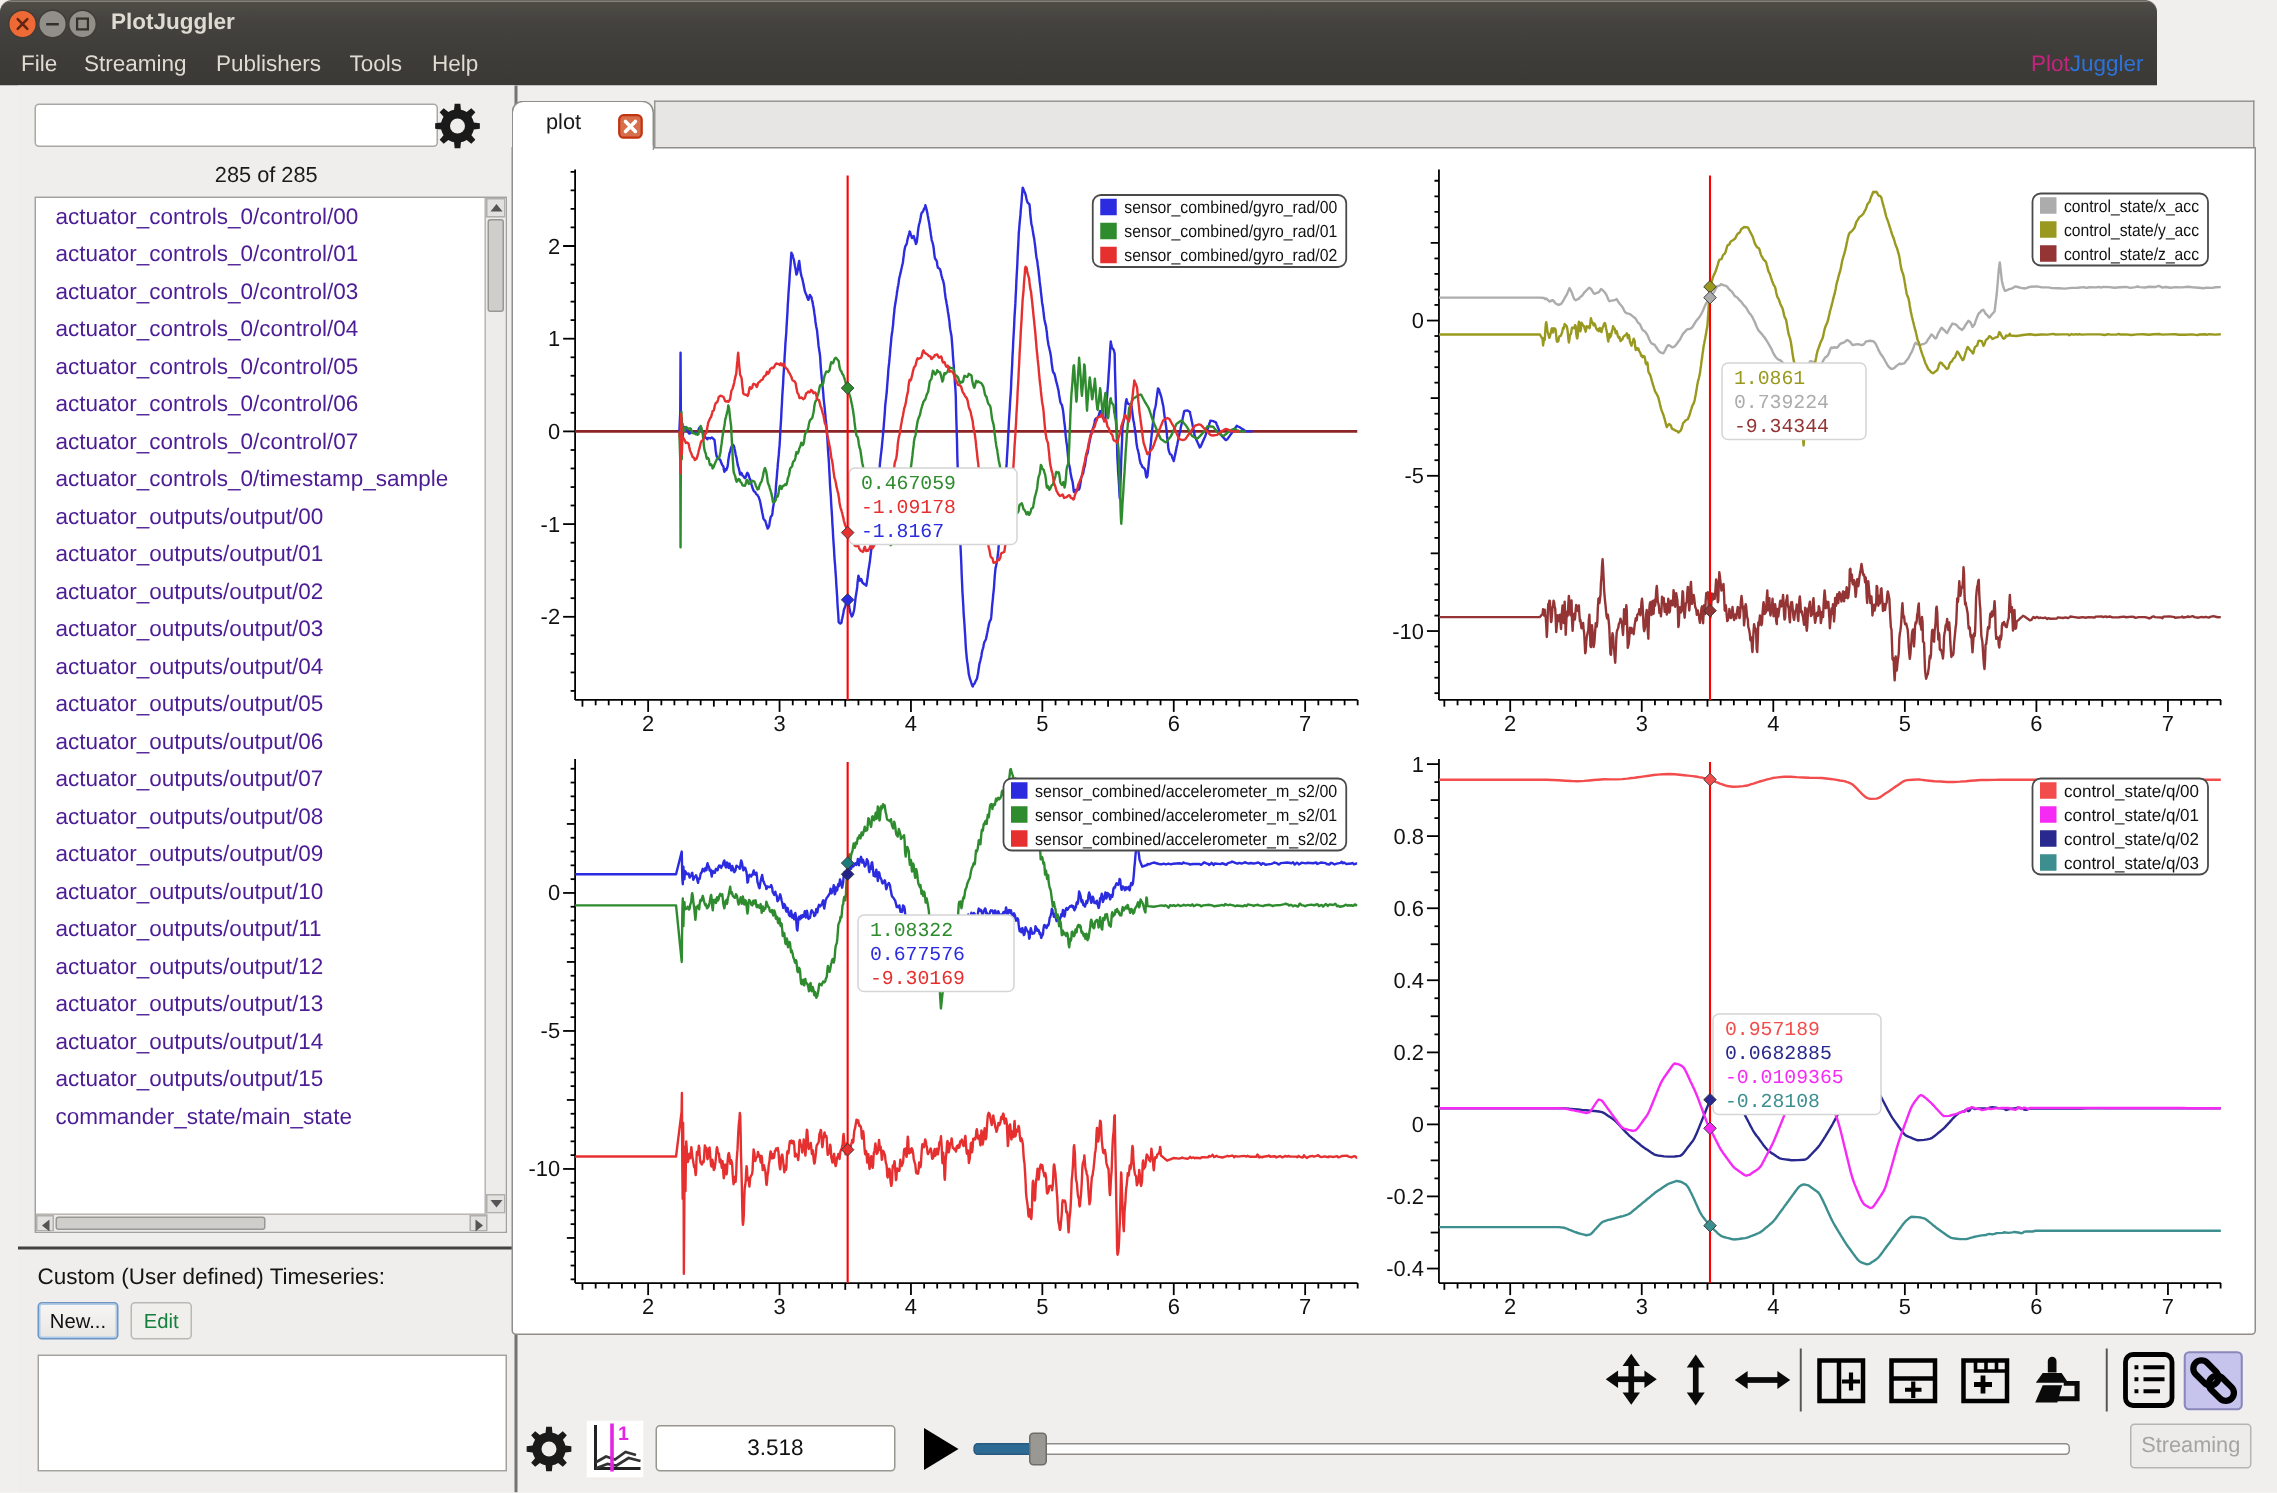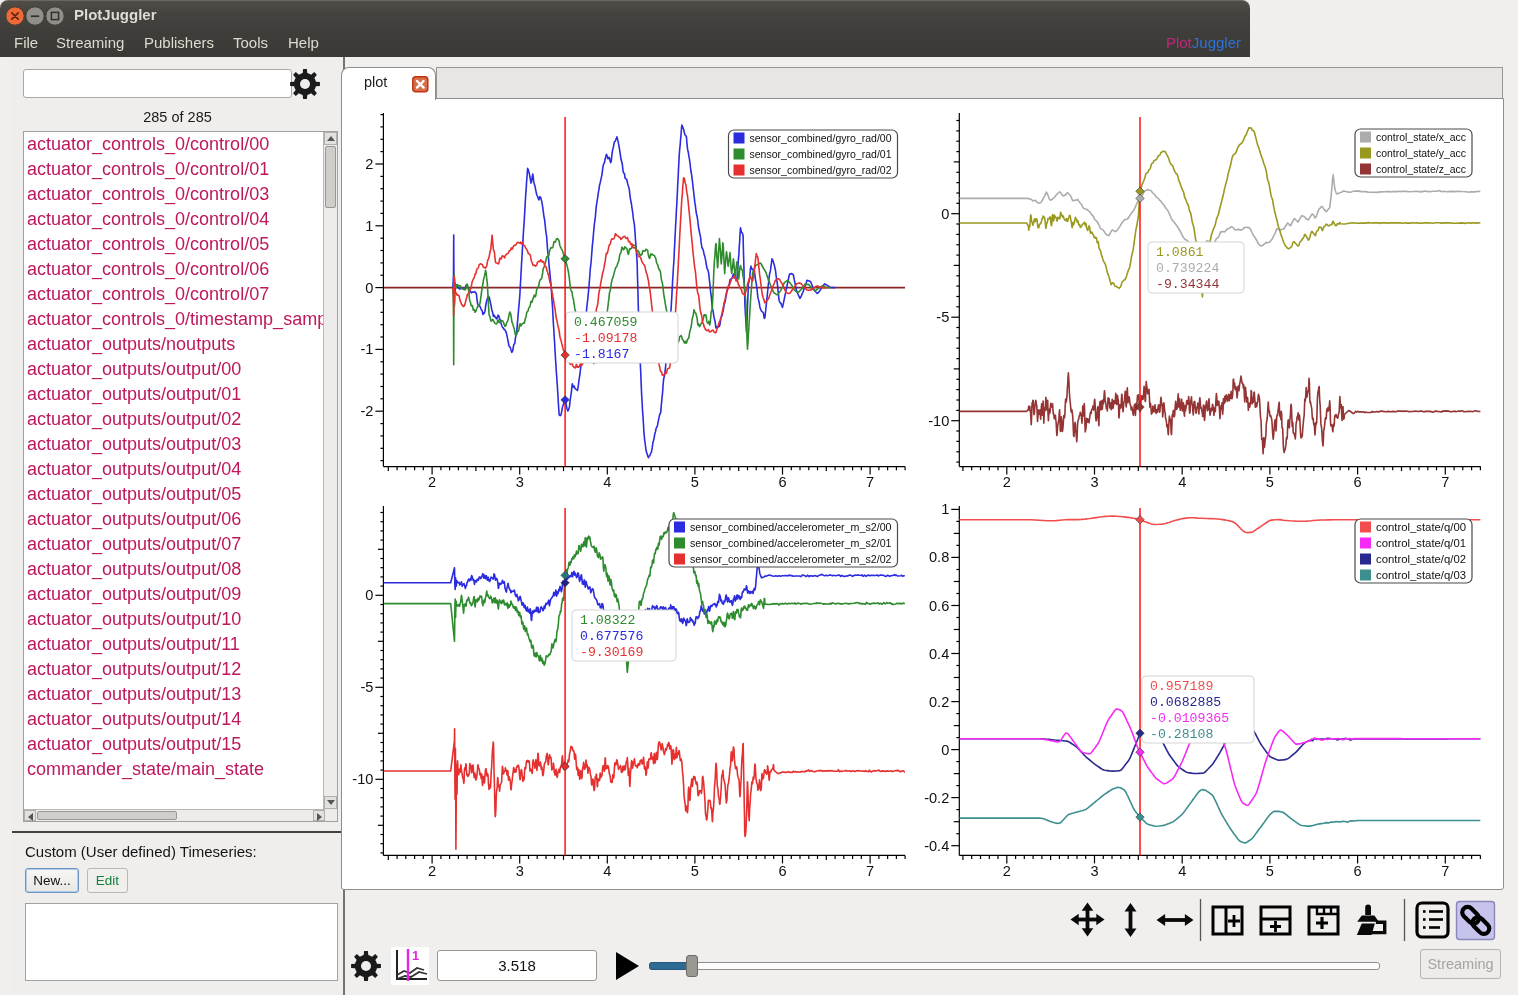--- a/index.html
+++ b/index.html
@@ -1,27 +1,27 @@
 <!DOCTYPE html>
 <html><head><meta charset="utf-8"><style>
 * { margin:0; padding:0; box-sizing:border-box; }
 html,body { width:1518px; height:995px; overflow:hidden; font-family:"Liberation Sans",sans-serif; background:#F0EFED; }
 #win { position:relative; width:1518px; height:995px; }
-#hdr { position:absolute; left:0; top:0; width:1250px; height:57px;
+#hdr { position:absolute; left:0; top:0; width:1438px; height:57px;
   background:linear-gradient(#504d47 0%, #454340 22%, #3e3d39 60%, #3a3935 100%);
   border-radius:8px 8px 0 0; border-top:1px solid #6b6861; }
 #title { position:absolute; left:74px; top:5px; font-size:15px; font-weight:bold; color:#dfdbd2; }
 #menus { position:absolute; left:0; top:30px; height:27px; width:100%; color:#dfdbd2; font-size:15px;text-align:center; }
 #menus > span { position:absolute; top:3px; }
 #logo { position:absolute; right:9px; top:3px; font-size:15px; }
 #sidebar { position:absolute; left:0; top:57px; width:333px; height:938px; background:#EFEEEC; border-right:2px solid #737373;margin-left:12px; }
 #search { position:absolute; left:11px; top:12px; width:269px; height:29px; background:#fff; border:1px solid #a9a8a4; border-radius:3px; }
 #count { position:absolute; left:0; top:52px; width:331px; text-align:center; font-size:14.5px; color:#1a1a1a; }
 #list { position:absolute; left:11px; top:74px; width:315px; height:691px; background:#fff; border:1px solid #a2a19d; overflow:hidden; }
-.li { height:25px; line-height:25px; padding-left:3px; font-size:18px; color:#be185d; white-space:nowrap; }
+.li { height:25px; line-height:25px; padding-left:13px; font-size:15px; color:#4c1d95; white-space:nowrap; }
 .vsb { position:absolute; right:0; top:0; width:14px; height:689px; background:#EDECEA; border-left:1px solid #b8b7b3; }
 .vsb-btn { position:absolute; left:0; width:13px; height:13px; background:#E2E1DF; border:1px solid #b0afab; }
 .vsb-thumb { position:absolute; left:1px; top:14px; width:11px; height:62px; background:#cfcecb; border:1px solid #989793; border-radius:2px; }
 .vsb-corner { position:absolute; left:0; bottom:0; width:13px; height:12px; background:#EDECEA; }
 .tri-up { width:0;height:0;border-left:4px solid transparent;border-right:4px solid transparent;border-bottom:5px solid #555;margin:3px auto; }
 .tri-down { width:0;height:0;border-left:4px solid transparent;border-right:4px solid transparent;border-top:5px solid #555;margin:3px auto; }
 .hsb { position:absolute; left:0; bottom:0; width:301px; height:12px; background:#EDECEA; border-top:1px solid #b8b7b3; }
 .hsb-btn { position:absolute; top:0; width:12px; height:11px; background:#E2E1DF; border:1px solid #b0afab; }
 .hsb-thumb { position:absolute; left:13px; top:1px; width:140px; height:9px; background:#cfcecb; border:1px solid #989793; border-radius:2px; }
 .tri-left { width:0;height:0;border-top:4px solid transparent;border-bottom:4px solid transparent;border-right:5px solid #555;margin:1.5px auto; }
@@ -70,21 +70,20 @@
   <div id="count">285 of 285</div>
   <div id="list">
         <div class="li">actuator_controls_0/control/00</div>
         <div class="li">actuator_controls_0/control/01</div>
         <div class="li">actuator_controls_0/control/03</div>
         <div class="li">actuator_controls_0/control/04</div>
         <div class="li">actuator_controls_0/control/05</div>
         <div class="li">actuator_controls_0/control/06</div>
         <div class="li">actuator_controls_0/control/07</div>
         <div class="li">actuator_controls_0/timestamp_sample</div>
-        <div class="li">actuator_outputs/noutputs</div>
         <div class="li">actuator_outputs/output/00</div>
         <div class="li">actuator_outputs/output/01</div>
         <div class="li">actuator_outputs/output/02</div>
         <div class="li">actuator_outputs/output/03</div>
         <div class="li">actuator_outputs/output/04</div>
         <div class="li">actuator_outputs/output/05</div>
         <div class="li">actuator_outputs/output/06</div>
         <div class="li">actuator_outputs/output/07</div>
         <div class="li">actuator_outputs/output/08</div>
         <div class="li">actuator_outputs/output/09</div>

